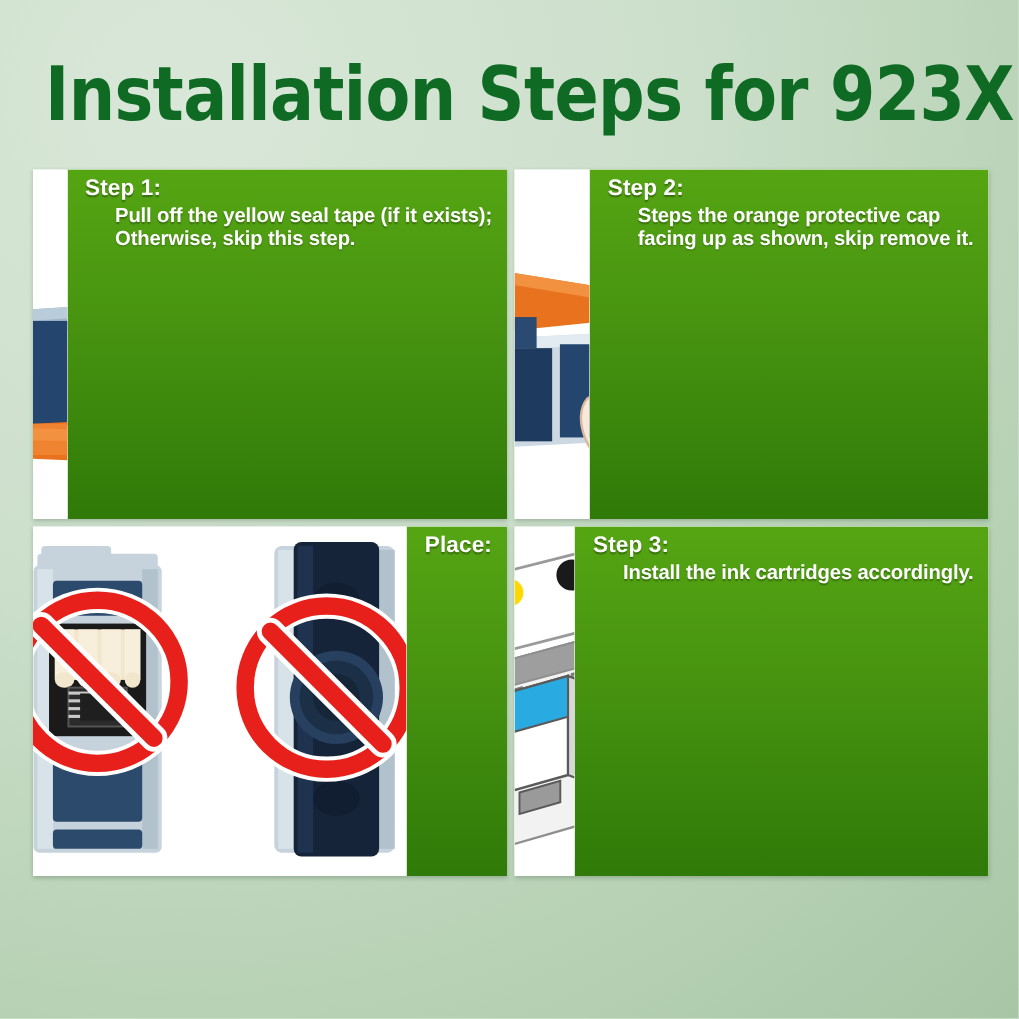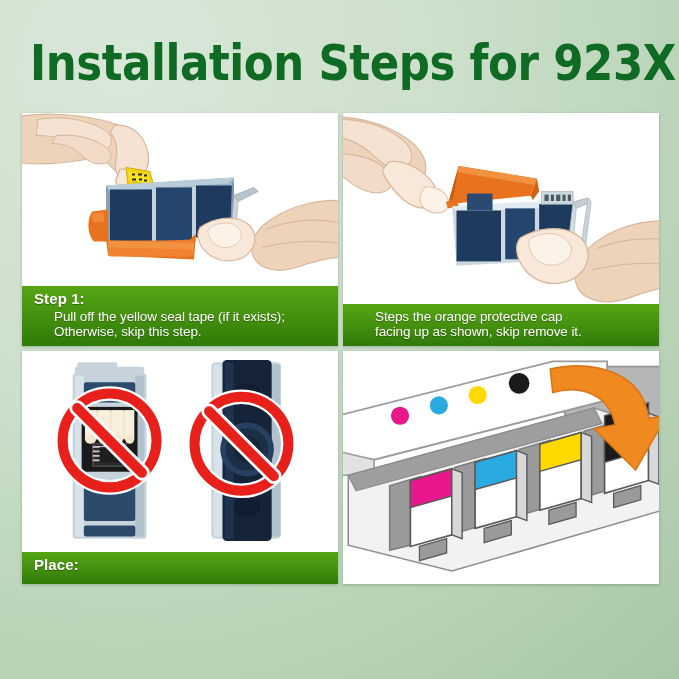--- a/index.html
+++ b/index.html
@@ -28,38 +28,38 @@
 
   
   #grid{
     position:absolute;left:22px;top:113px;width:637px;height:500px;
     display:grid;grid-template-columns:316px 316px;grid-template-rows:233px 233px;
     gap:5px 5px;
   }
   .card{
     position:relative;background:#ffffff;overflow:hidden;
     box-shadow:0 1px 3px rgba(40,70,40,.28);
-    display:flex;flex-direction:column;
+    display:flex;flex-direction:row;
   }
   .art{position:relative;flex:1 1 auto;background:#fff;overflow:hidden;}
   .art svg{display:block;width:100%;height:100%;}
 
   .caption{
     flex:0 0 auto;
     background:linear-gradient(to bottom,#55a513 0%,#479310 45%,#2f7a08 100%);
     color:#ffffff;padding:5px 10px 7px 12px;
     line-height:1.12;
   }
   .caption .ctitle{
     font-size:15px;font-weight:bold;letter-spacing:.1px;
     text-shadow:0 1px 1px rgba(0,0,0,.35);
     margin-bottom:1px;
   }
   .caption .cline{
-    font-size:13.5px;font-weight:normal;letter-spacing:-0.1px;
+    font-size:13.5px;font-weight:bold;letter-spacing:-0.1px;
     text-shadow:0 1px 1px rgba(0,0,0,.3);
     white-space:nowrap;
     padding-left:20px;
   }
   .cap-tall{padding-bottom:9px;}
 </style>
 </head>
 <body>
 
 <div id="page">
@@ -213,20 +213,21 @@
             <path d="M176,118 C192,108 214,106 228,114 C242,122 244,138 234,150
                      C224,162 204,164 190,156 C176,148 168,128 176,118 Z" fill="#f8e8da" stroke="#d8b79c" stroke-width="1.2"></path>
             <path d="M186,118 C198,112 212,112 220,120 C228,128 224,138 214,142
                      C204,146 192,142 188,134 C184,127 183,121 186,118 Z" fill="#fdf2e8" stroke="#e2c4ab" stroke-width=".9"></path>
             <path d="M248,128 C272,118 302,116 326,122" fill="none" stroke="#d8b79c" stroke-width="1.1"></path>
             <path d="M244,148 C268,142 300,140 324,144" fill="none" stroke="#d8b79c" stroke-width="1.1"></path>
           </g>
         </svg>
       </div>
       <div class="caption">
+        <div class="ctitle">Step 2:</div>
         <div class="cline">Steps the orange protective cap</div>
         <div class="cline">facing up as shown, skip remove it.</div>
       </div>
     </div>
 
     <div class="card">
       <div class="art">
         <svg viewBox="0 0 316 180" preserveAspectRatio="xMidYMid slice">
           <rect x="0" y="0" width="316" height="180" fill="#ffffff"></rect>
 
@@ -357,16 +358,20 @@
           </g>
 
           <g>
             <path d="M196,14
                      C232,6 268,18 272,52
                      L286,50 L262,92 L230,60 L246,57
                      C242,34 220,26 198,32 Z" fill="#f08a1e" stroke="#d9751a" stroke-width="1.2"></path>
           </g>
         </svg>
       </div>
+      <div class="caption cap-tall">
+        <div class="ctitle">Step 3:</div>
+        <div class="cline">Install the ink cartridges accordingly.</div>
+      </div>
     </div>
 
   </div>
 </div>
 
 </body></html>

